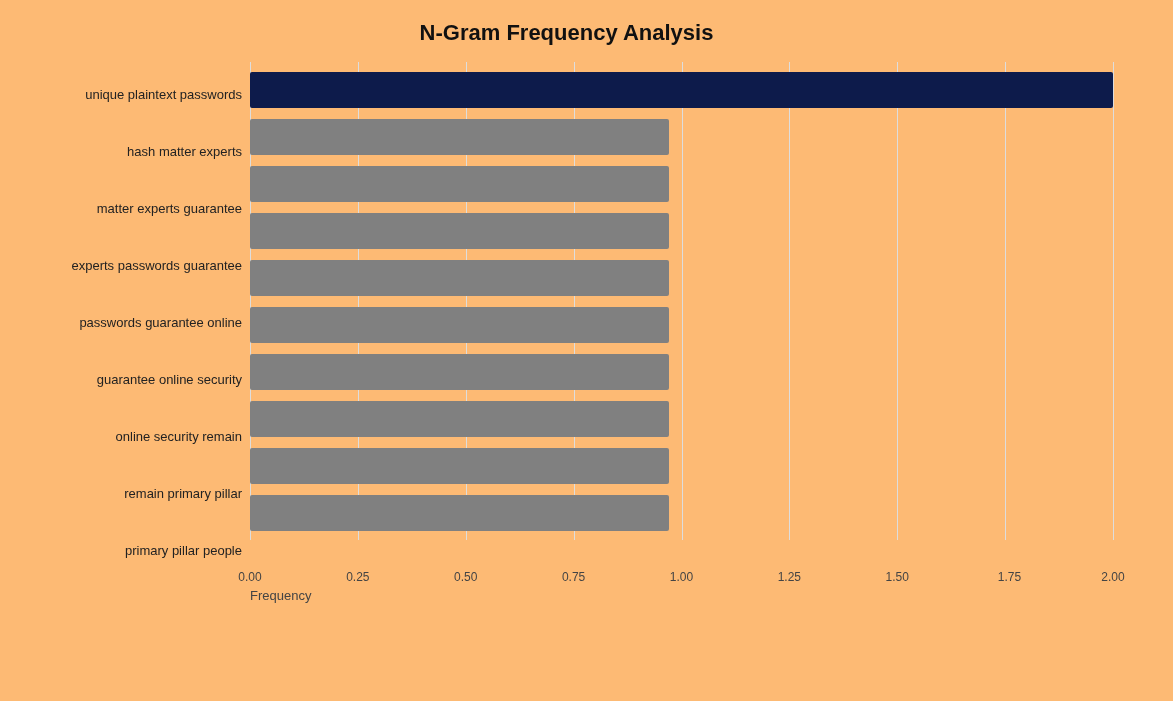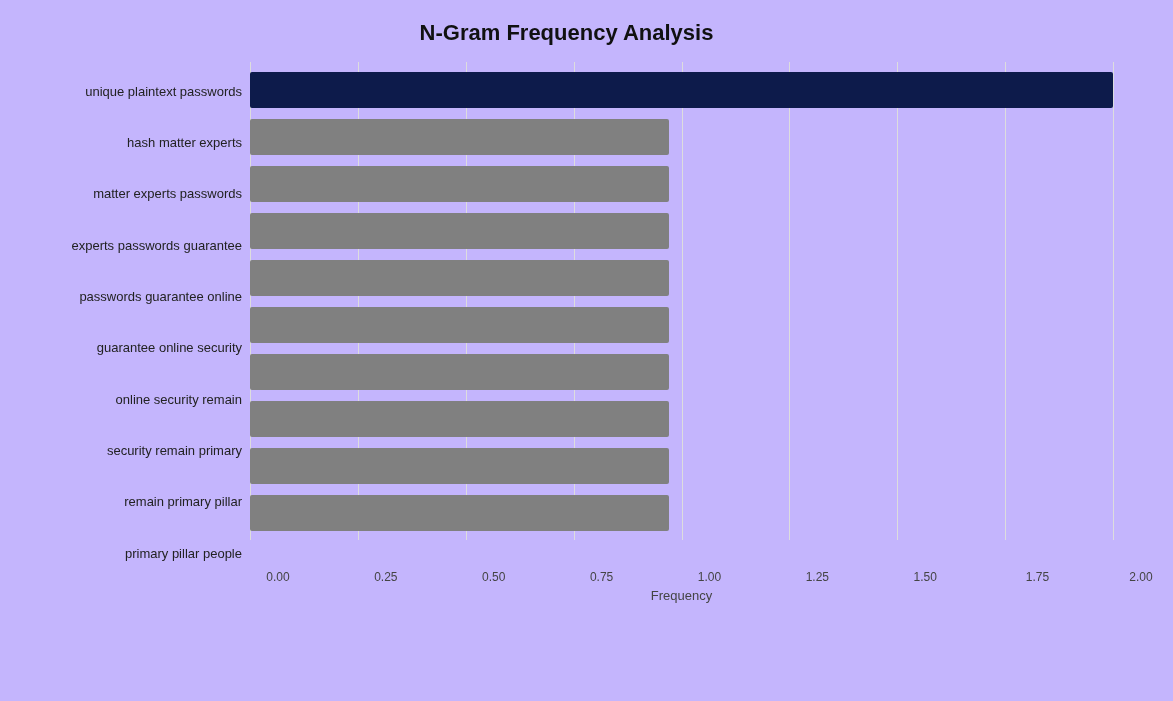--- a/index.html
+++ b/index.html
@@ -6,21 +6,21 @@
     body {
       background: #f5f5f5;
       font-family: Arial, sans-serif;
       width: 1173px;
       height: 701px;
       display: flex;
       align-items: center;
       justify-content: center;
     }
     .chart-container {
-      background: #c4b5fd;
+      background: #fdba74;
       width: 1173px;
       height: 701px;
       position: relative;
       padding: 20px 60px 80px 20px;
     }
     .chart-title {
       text-align: center;
       font-size: 22px;
       font-weight: bold;
       color: #111;
@@ -109,44 +109,41 @@
       display: flex;
       flex-direction: row;
       justify-content: space-between;
       padding-top: 6px;
       position: relative;
     }
     .x-tick {
       font-size: 12px;
       color: #444;
       text-align: center;
-      margin-left: 28px;
     }
     .x-axis-label {
-      text-align: center;
       font-size: 13px;
       color: #444;
       margin-top: 4px;
     }
   </style>
 </head>
 <body>
 
 <div class="chart-container">
   <div class="chart-title">N-Gram Frequency Analysis</div>
   <div class="chart-area">
     <div class="y-labels" id="y-labels">
         <div class="y-label">unique plaintext passwords</div>
         <div class="y-label">hash matter experts</div>
-        <div class="y-label">matter experts passwords</div>
+        <div class="y-label">matter experts guarantee</div>
         <div class="y-label">experts passwords guarantee</div>
         <div class="y-label">passwords guarantee online</div>
         <div class="y-label">guarantee online security</div>
         <div class="y-label">online security remain</div>
-        <div class="y-label">security remain primary</div>
         <div class="y-label">remain primary pillar</div>
         <div class="y-label">primary pillar people</div>
       </div>
     <div class="bars-and-grid">
       <div class="grid-and-bars">
         <div class="grid-lines" id="grid-lines">
             <div class="grid-line" style="left: 0%;"></div>
             <div class="grid-line" style="left: 12.5%;"></div>
             <div class="grid-line" style="left: 25%;"></div>
             <div class="grid-line" style="left: 37.5%;"></div>

